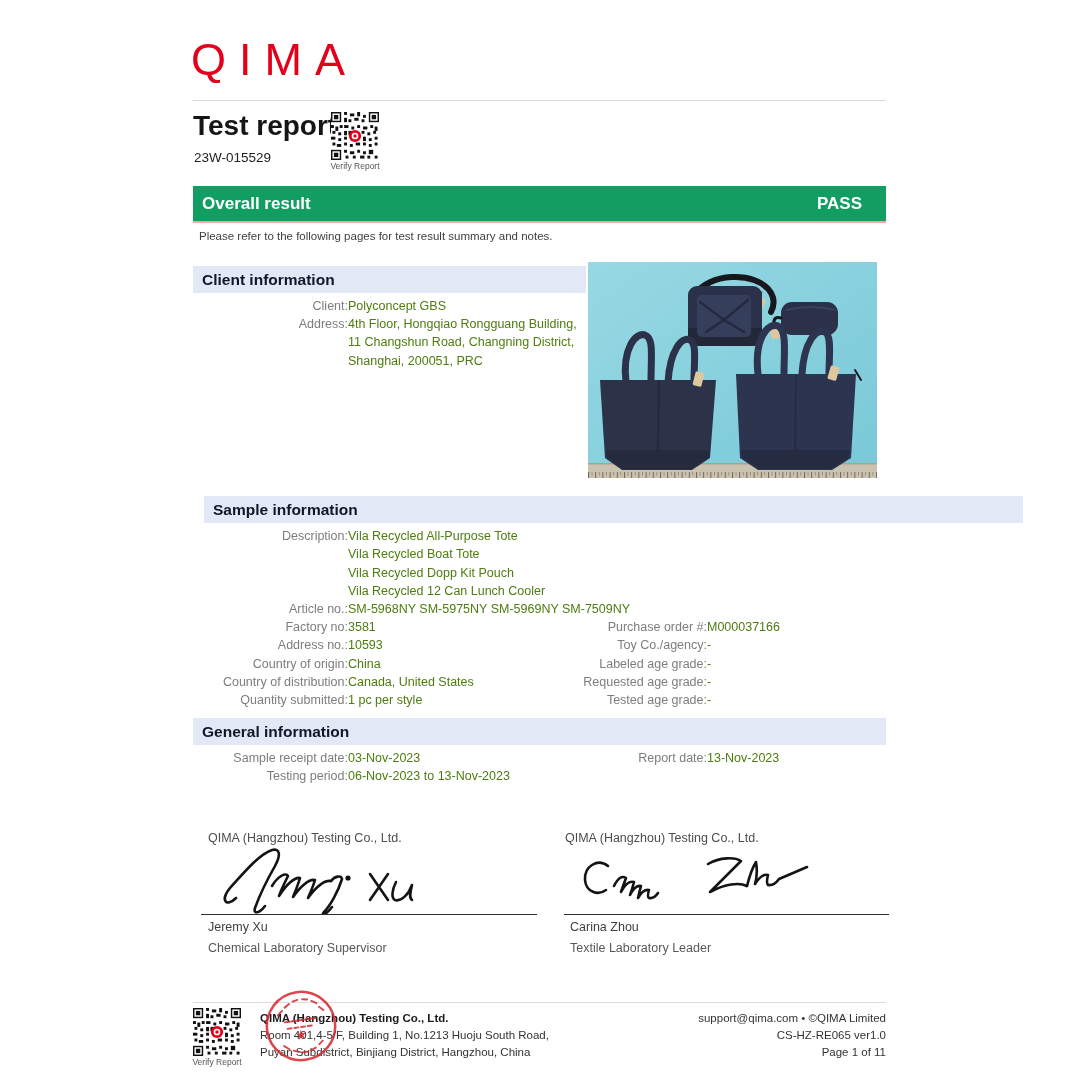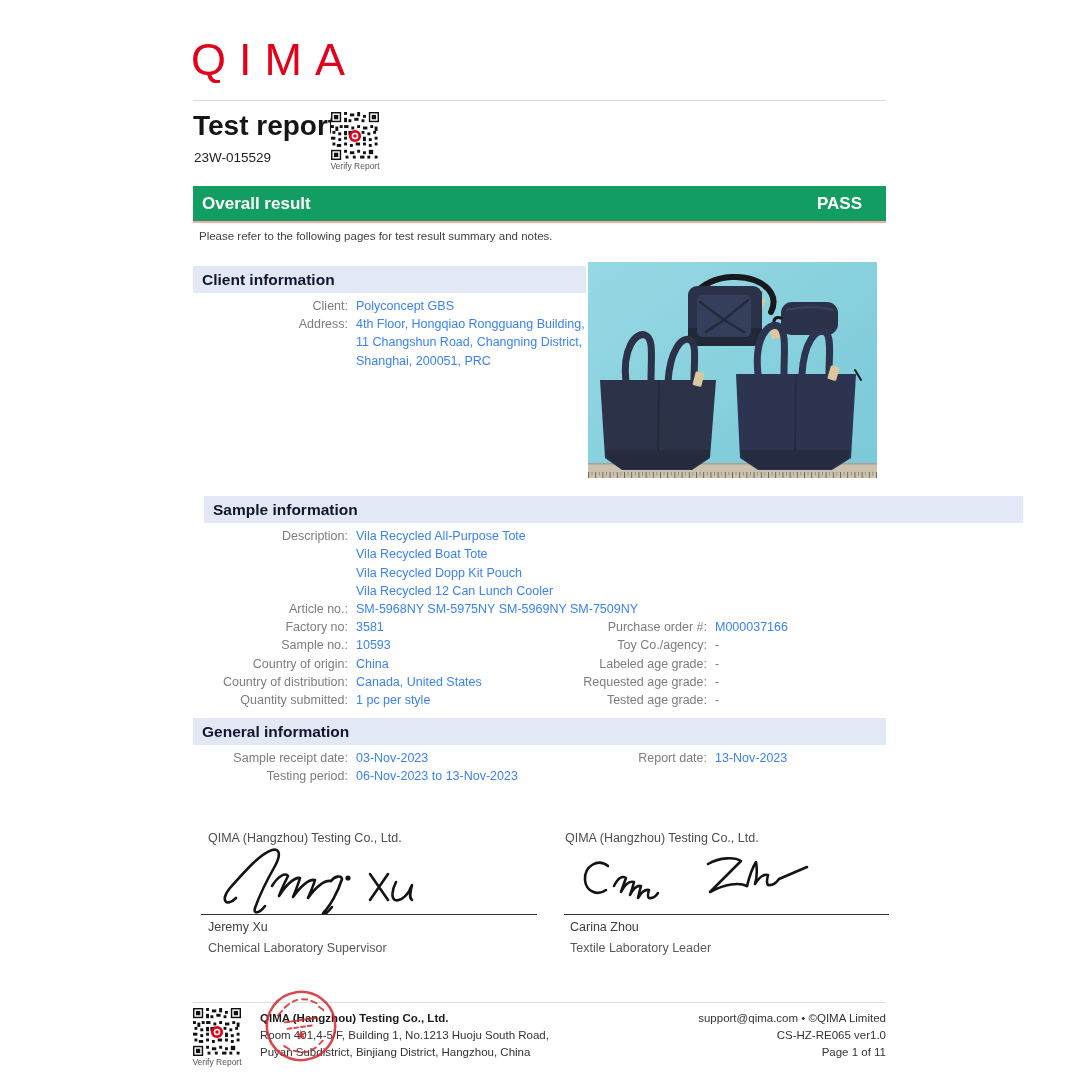--- a/index.html
+++ b/index.html
@@ -25,21 +25,21 @@
   
   .sec-head{height:27px;background:#e3e8f7;color:#0f172a;font-size:15.5px;font-weight:600;
             line-height:27px;padding-left:9px;box-sizing:border-box;}
   #client-head{left:193px;top:266px;width:393px;}
   #sample-head{left:204px;top:496px;width:819px;}
   #general-head{left:193px;top:718px;width:693px;}
 
   
   .row{position:absolute;left:193px;display:flex;font-size:12.5px;line-height:18.3px;}
   .row .lbl{width:155px;text-align:right;color:#7d7d7d;flex:none;}
-  .row .val{margin-left:8px;color:#3b82f6;white-space:nowrap;}
+  .row .val{color:#4d7c0f;white-space:nowrap;}
   .row.r{left:552px;}
   .row.r .lbl{width:155px;}
 
   
   #photo{left:588px;top:262px;width:289px;height:216px;}
 
   
   .sig-company{font-size:12.5px;color:#4d4d4d;}
   .sig-line{border-top:1.5px solid #2f2f2f;}
   .sig-name{font-size:12.5px;color:#3f3f3f;}
@@ -241,21 +241,21 @@
   <div class="row" style="top:600px">
     <span class="lbl">Article no.:</span>
     <span class="val">SM-5968NY SM-5975NY SM-5969NY SM-7509NY</span>
   </div>
 
   <div class="row" style="top:618px">
       <span class="lbl">Factory no:</span>
       <span class="val">3581</span>
     </div>
   <div class="row" style="top:636px">
-      <span class="lbl">Sample no.:</span>
+      <span class="lbl">Address no.:</span>
       <span class="val">10593</span>
     </div>
   <div class="row" style="top:655px">
       <span class="lbl">Country of origin:</span>
       <span class="val">China</span>
     </div>
   <div class="row" style="top:673px">
       <span class="lbl">Country of distribution:</span>
       <span class="val">Canada, United States</span>
     </div>

